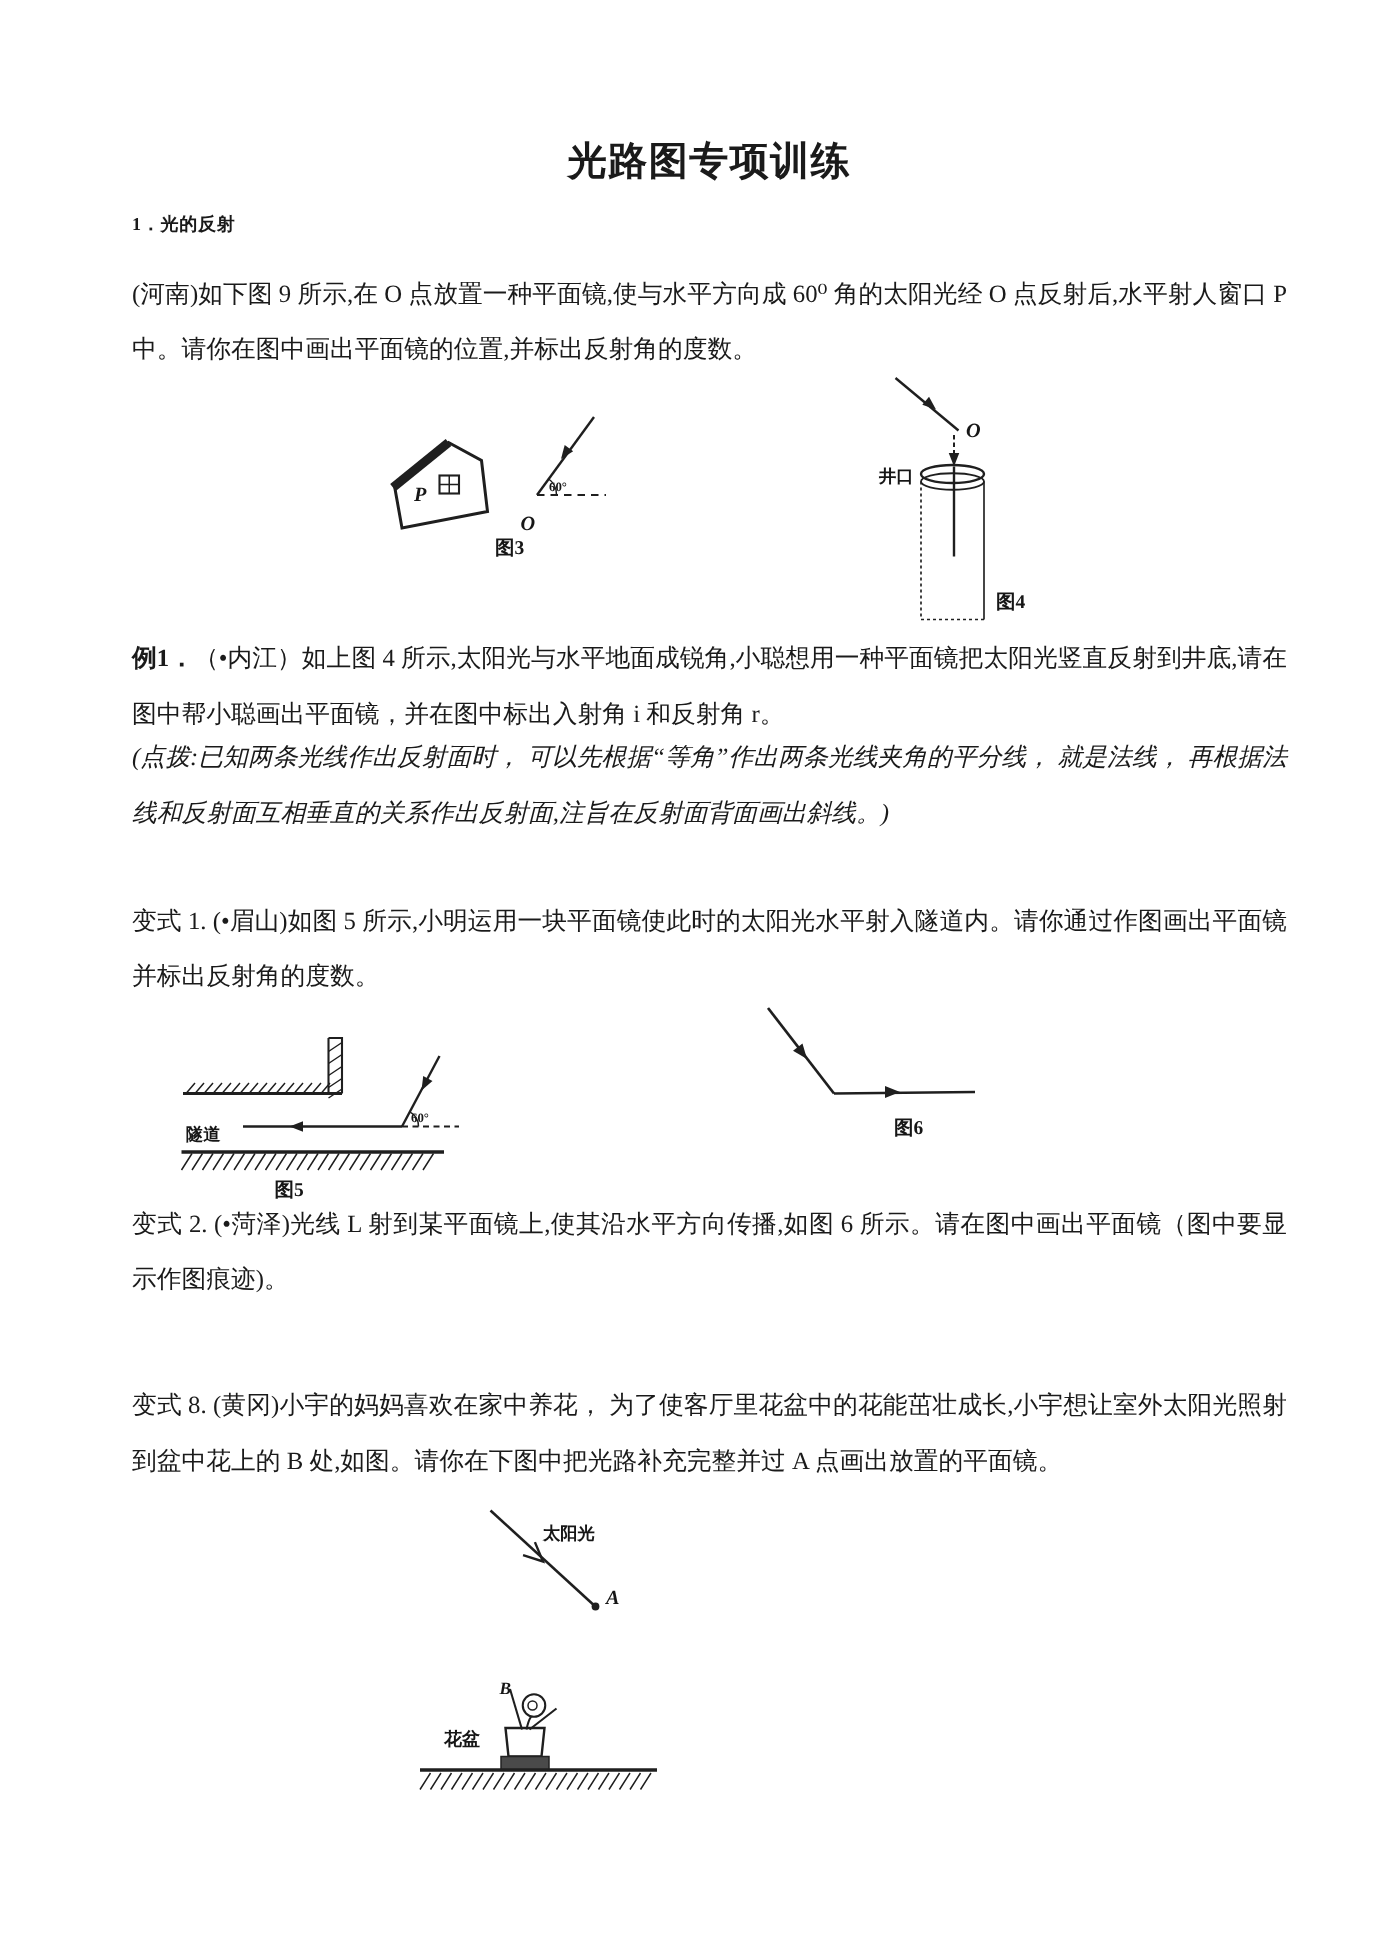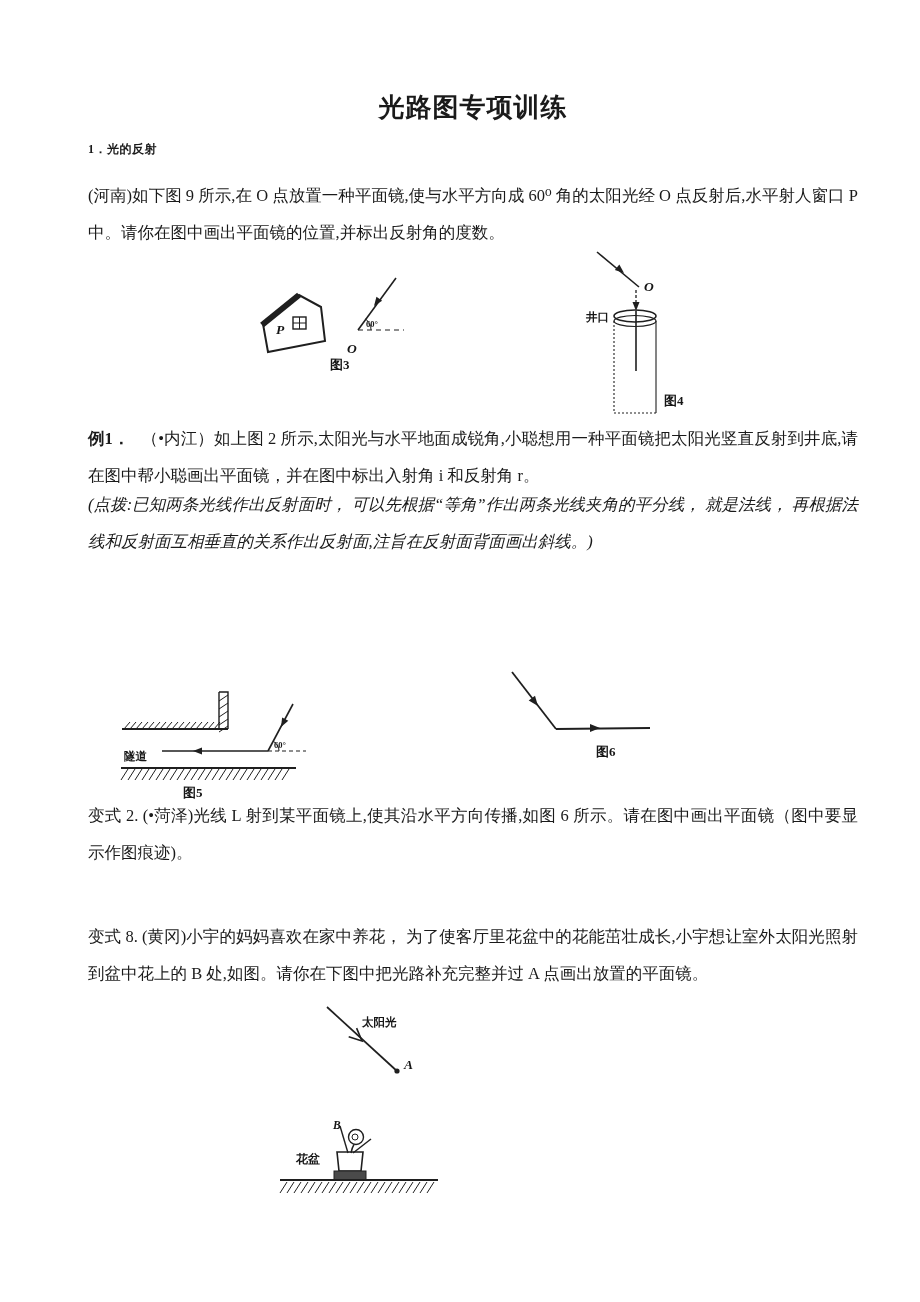--- a/index.html
+++ b/index.html
@@ -13,21 +13,21 @@
   }
   .section-heading{
     position:absolute;left:88px;top:141px;width:770px;
     font-size:12px;font-weight:bold;letter-spacing:0.5px;
   }
   .para{
     position:absolute;left:88px;width:770px;margin:0;
     font-size:16.5px;line-height:37px;text-align:justify;
   }
   .hint{font-style:italic;}
-  .exlabel{margin-right:12px;}
+  .exlabel{}
   .fig{position:absolute;}
   svg text{font-family:"Liberation Serif","DejaVu Serif",serif;fill:#161616;}
   .cap{font-size:13px;font-weight:bold;}
   .cnlabel{font-size:11.5px;font-weight:bold;}
   .ptlabel{font-size:13.5px;font-weight:bold;font-style:italic;}
   .anglabel{font-size:8.5px;font-weight:bold;}
   .stroke{stroke:#1f1f1f;fill:none;}
 </style>
 </head>
 <body>
@@ -78,27 +78,30 @@
       <ellipse class="stroke" stroke-width="1.2" cx="635" cy="321" rx="21" ry="5.5"></ellipse>
       <path class="stroke" stroke-width="1.1" stroke-dasharray="2,2" d="M614,321 V413"></path>
       <path class="stroke" stroke-width="1.1" d="M656,321 V413"></path>
       <path class="stroke" stroke-width="1.1" stroke-dasharray="2,2" d="M614,413 H656"></path>
       <text class="cnlabel" x="609" y="321" text-anchor="end">井口</text>
     </g>
     <text class="cap" x="664" y="405">图4</text>
   </svg>
 
   <p class="para" style="top:420px">
-    <strong class="exlabel">例1．</strong><span>（•内江）如上图 2 所示,太阳光与水平地面成锐角,小聪想用一种平面镜把太阳光竖直反射到井底,请在图中帮小聪画出平面镜，并在图中标出入射角 i 和反射角 r。</span>
+    <strong class="exlabel">例1．</strong><span>（•内江）如上图 4 所示,太阳光与水平地面成锐角,小聪想用一种平面镜把太阳光竖直反射到井底,请在图中帮小聪画出平面镜，并在图中标出入射角 i 和反射角 r。</span>
   </p>
 
   <p class="para hint" style="top:486px">
     <span>(点拨:已知两条光线作出反射面时， 可以先根据“等角”作出两条光线夹角的平分线， 就是法线， 再根据法线和反射面互相垂直的关系作出反射面,注旨在反射面背面画出斜线。)</span>
   </p>
 
+  <p class="para" style="top:595px">
+    <span>变式 1. (•眉山)如图 5 所示,小明运用一块平面镜使此时的太阳光水平射入隧道内。请你通过作图画出平面镜并标出反射角的度数。</span>
+  </p>
 
   <svg class="fig" style="left:105px;top:675px" width="215" height="130" viewBox="105 675 215 130">
     <g>
       <line class="stroke" stroke-width="2" x1="122" y1="729" x2="228" y2="729"></line>
       <path class="stroke" stroke-width="1" d="M124,729l6,-7M130,729l6,-7M136,729l6,-7M142,729l6,-7M148,729l6,-7M154,729l6,-7M160,729l6,-7M166,729l6,-7M172,729l6,-7M178,729l6,-7M184,729l6,-7M190,729l6,-7M196,729l6,-7M202,729l6,-7M208,729l6,-7M214,729l6,-7"></path>
       <path class="stroke" stroke-width="1.4" d="M219,692 H228 V729 M219,692 V729"></path>
       <path class="stroke" stroke-width="1" d="M219,701l9,-6M219,709l9,-6M219,717l9,-6M219,725l9,-6M219,732l9,-6"></path>
     </g>
     <g>
       <line class="stroke" stroke-width="1.6" x1="162" y1="751" x2="268" y2="751"></line>

